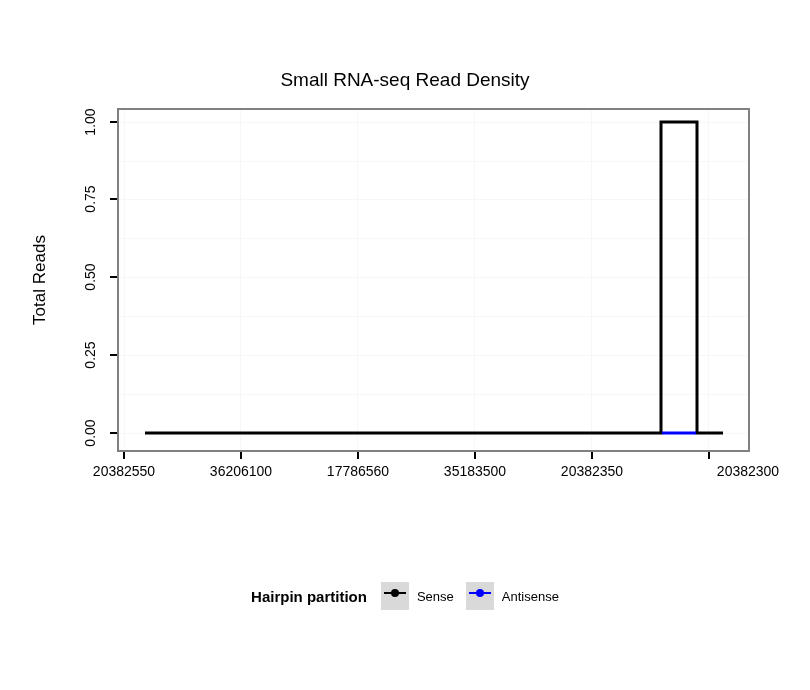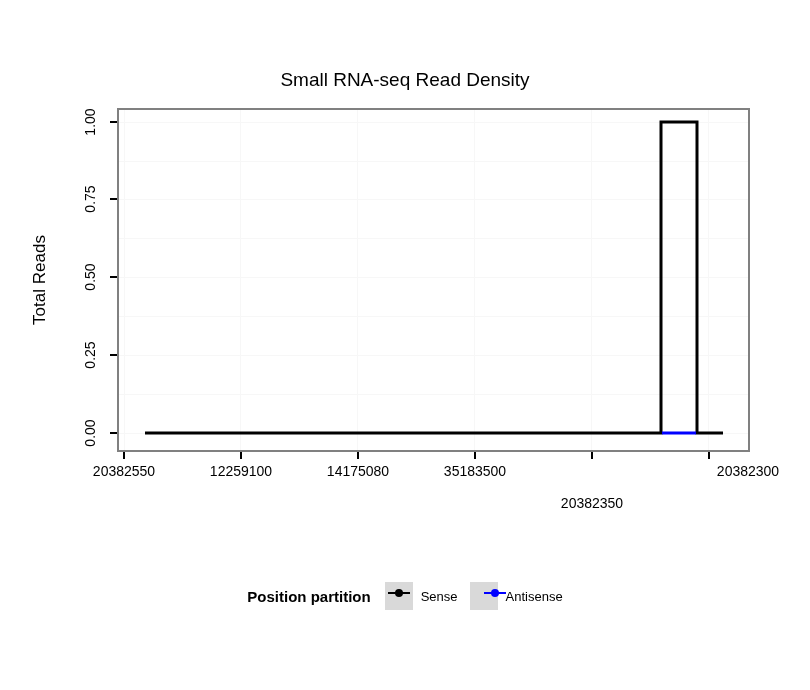--- a/index.html
+++ b/index.html
@@ -164,21 +164,20 @@
     white-space: nowrap;
     margin-right: 14px;
   }
   .legend-entry {
     display: flex;
     align-items: center;
     white-space: nowrap;
   }
   .legend-entry + .legend-entry {
     margin-left: 12px;
-    text-align: center;
   }
   .legend-key {
     width: 28px;
     height: 28px;
     background: #d9d9d9;
     display: block;
     flex: 0 0 auto;
   }
   .legend-key-inner {
     position: relative;
@@ -272,29 +271,29 @@
   </div>
 
   <div class="tick-mark-x" style="left:123px; top:452px;"></div>
   <div class="tick-mark-x" style="left:240px; top:452px;"></div>
   <div class="tick-mark-x" style="left:357px; top:452px;"></div>
   <div class="tick-mark-x" style="left:474px; top:452px;"></div>
   <div class="tick-mark-x" style="left:591px; top:452px;"></div>
   <div class="tick-mark-x" style="left:708px; top:452px;"></div>
 
   <div class="tick-label-x" style="left:124px; top:463px;">20382550</div>
-  <div class="tick-label-x" style="left:241px; top:463px;">12259100</div>
-  <div class="tick-label-x" style="left:358px; top:463px;">14175080</div>
+  <div class="tick-label-x" style="left:241px; top:463px;">36206100</div>
+  <div class="tick-label-x" style="left:358px; top:463px;">17786560</div>
   <div class="tick-label-x" style="left:475px; top:463px;">35183500</div>
-  <div class="tick-label-x" style="left:592px; top:463px;margin-top:32px;">20382350</div>
+  <div class="tick-label-x" style="left:592px; top:463px;">20382350</div>
   <div class="tick-label-x" style="left:748px; top:463px;">20382300</div>
 
 
   <div id="legend">
-    <div id="legend-title">Position partition</div>
+    <div id="legend-title">Hairpin partition</div>
 
     <div class="legend-entry">
       <span class="legend-key">
         <span class="legend-key-inner">
           <span class="legend-key-line" style="background:#000000;"></span>
           <span class="legend-key-dot" style="background:#000000;"></span>
         </span>
       </span>
       <span class="legend-label">Sense</span>
     </div>

